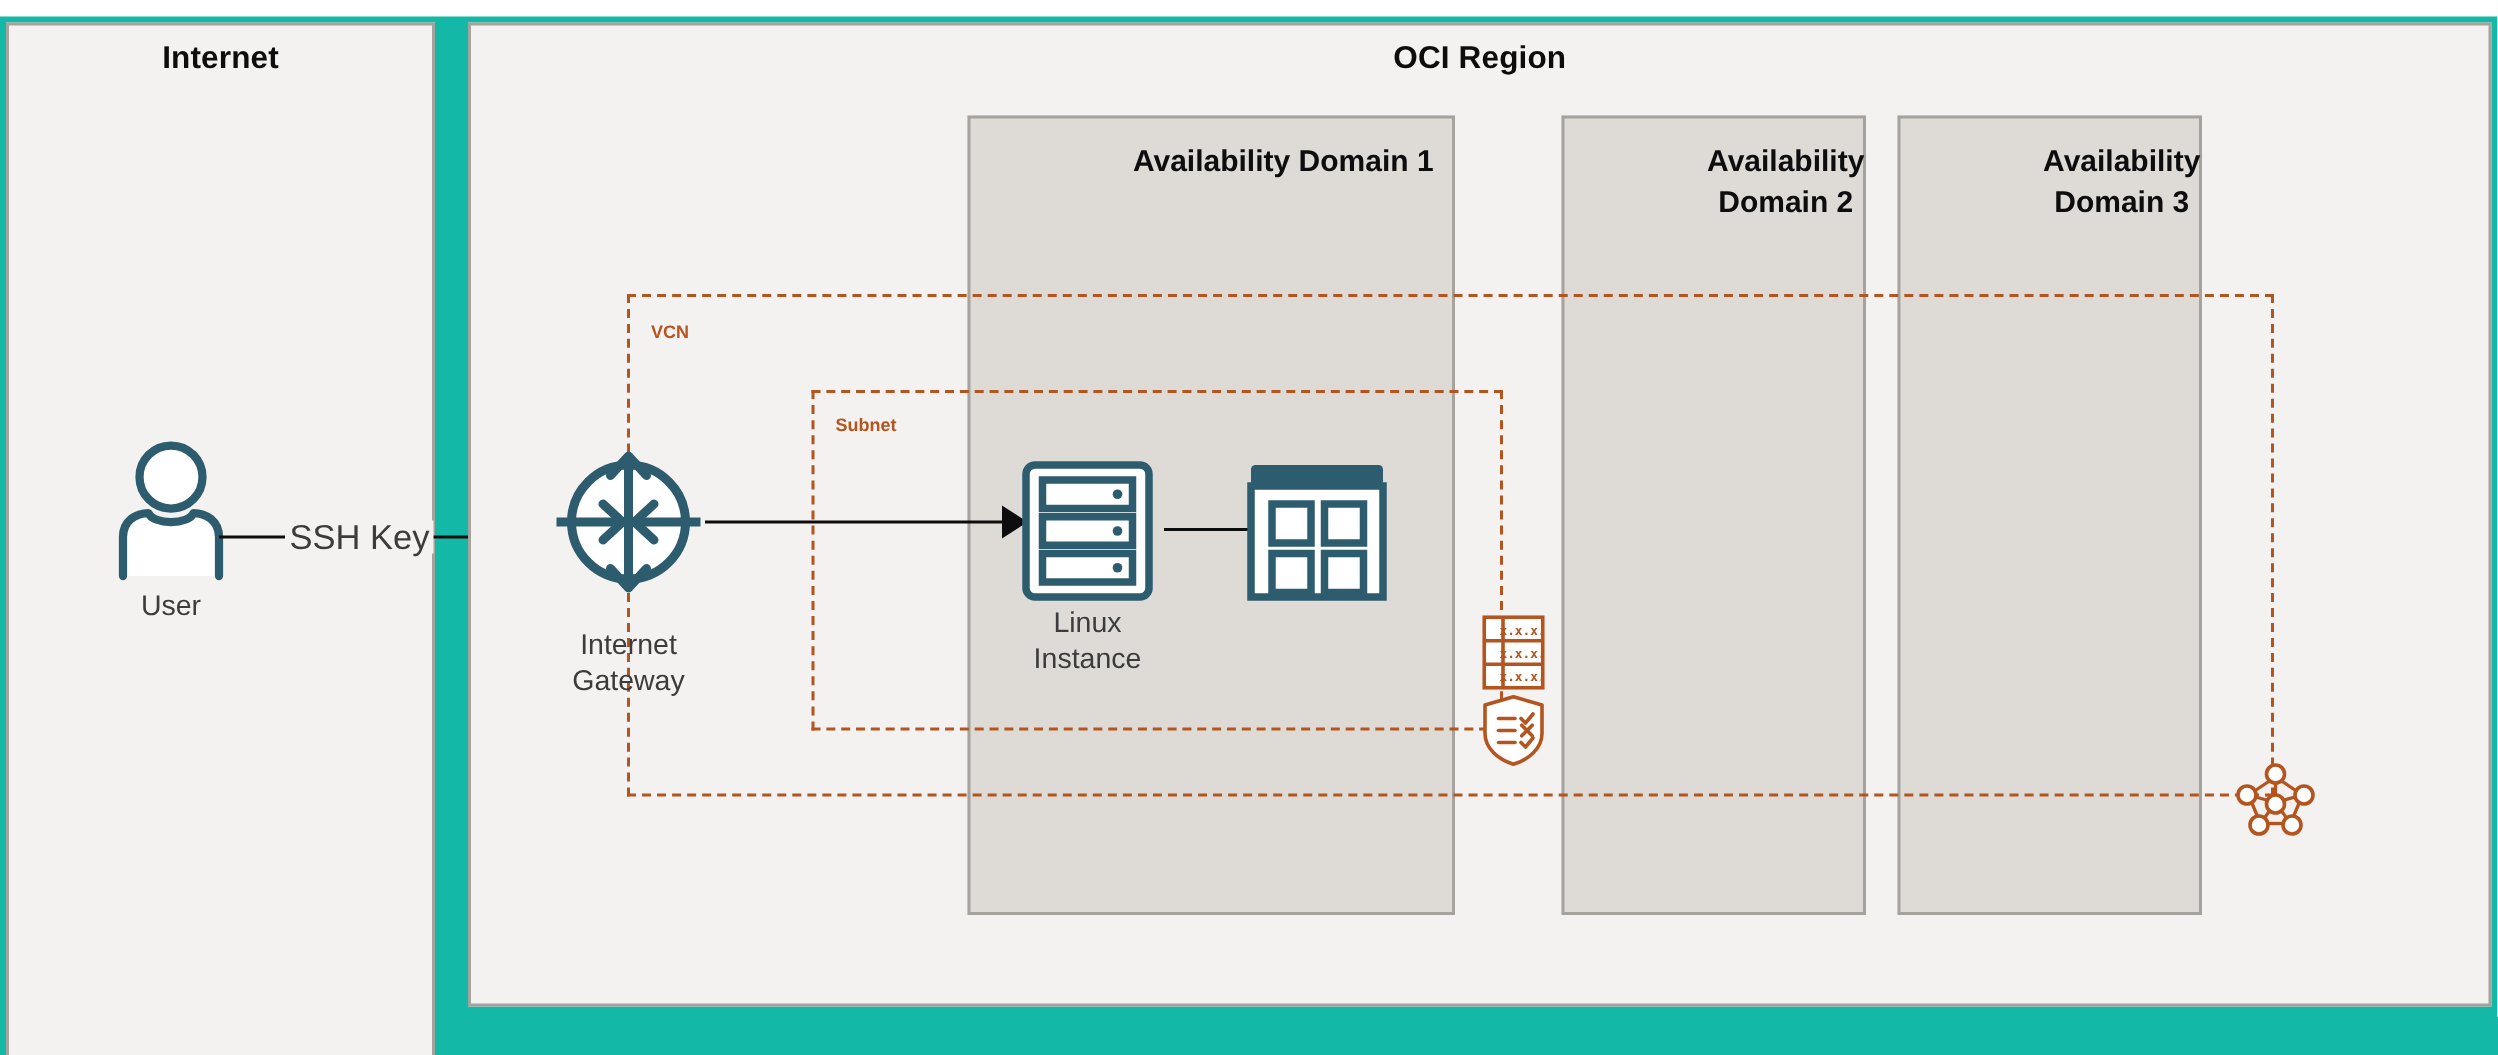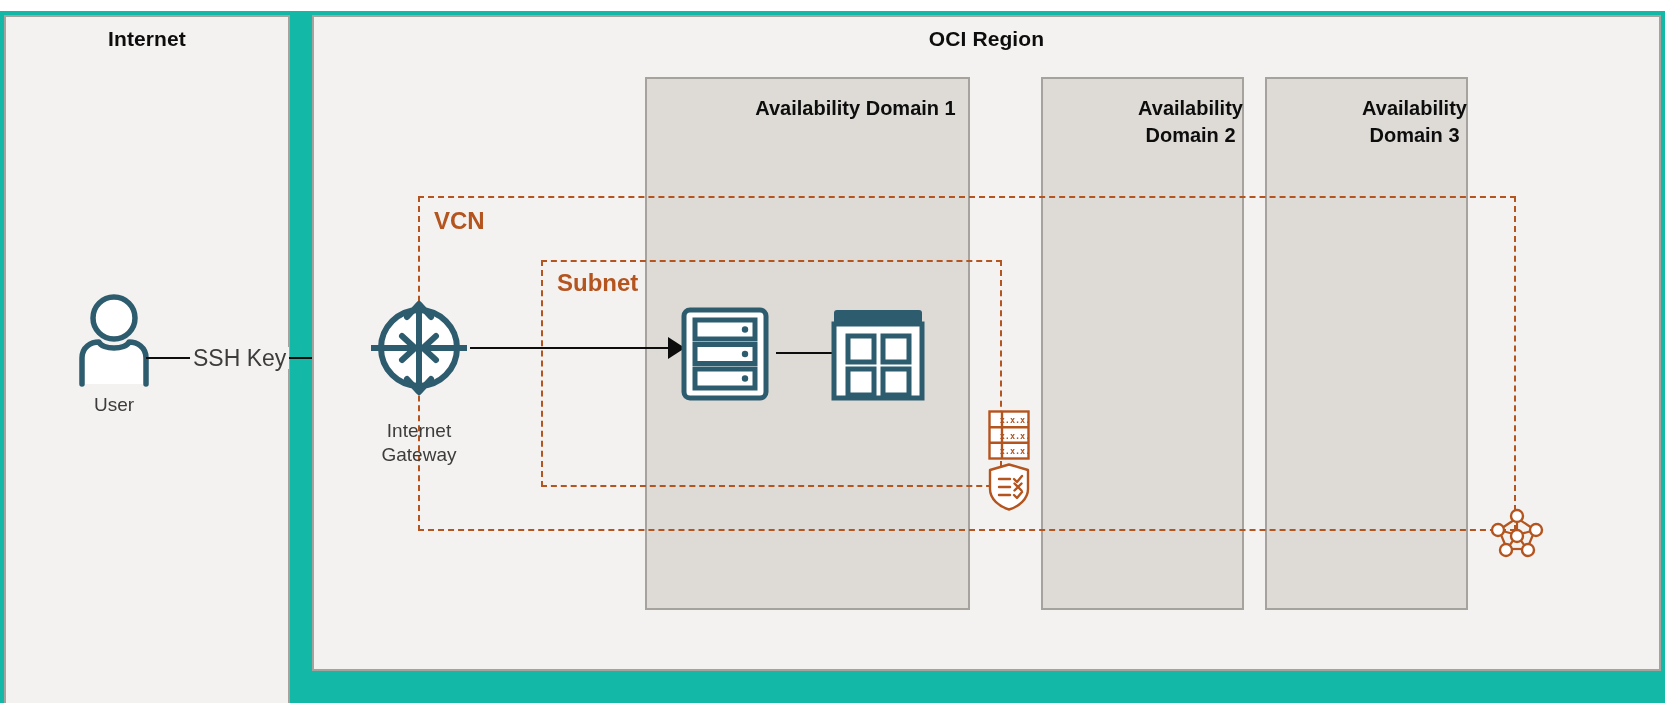--- a/index.html
+++ b/index.html
@@ -14,21 +14,21 @@
     position:absolute;text-align:center;font-weight:bold;color:#0d0d0d;
     font-size:21px;line-height:27px;letter-spacing:.1px;
   }
   .ad-title{
     position:absolute;text-align:center;font-weight:bold;color:#0d0d0d;
     font-size:20px;line-height:27px;width:100%;padding-left:48px;
   }
 
   .dashed{position:absolute;box-sizing:border-box;border:2.5px dashed #b4541f;background:transparent;}
   .zone-label{
-    position:absolute;font-weight:bold;color:#b4541f;font-size:24px;line-height:22px;
+    position:absolute;font-weight:bold;color:#b4541f;font-size:12px;line-height:22px;
     background:#f3f2f0;padding:0 4px;white-space:nowrap;
   }
 
   .cap{
     position:absolute;text-align:center;color:#3c3c3c;font-size:19px;line-height:24px;
     white-space:pre-line;
   }
 
   .line{position:absolute;background:#0d0d0d;height:2px;}
   .arrowhead{position:absolute;width:0;height:0;}
@@ -109,20 +109,22 @@
     <svg width="88" height="94" viewBox="0 0 88 94">
       <rect x="3" y="3" width="82" height="88" rx="6" fill="#ffffff" stroke="#2d5c6e" stroke-width="5"></rect>
       <rect x="14" y="13" width="60" height="19" fill="#ffffff" stroke="#2d5c6e" stroke-width="5"></rect>
       <circle cx="64" cy="22.5" r="3.2" fill="#2d5c6e"></circle>
       <rect x="14" y="37.5" width="60" height="19" fill="#ffffff" stroke="#2d5c6e" stroke-width="5"></rect>
       <circle cx="64" cy="47" r="3.2" fill="#2d5c6e"></circle>
       <rect x="14" y="62" width="60" height="19" fill="#ffffff" stroke="#2d5c6e" stroke-width="5"></rect>
       <circle cx="64" cy="71.5" r="3.2" fill="#2d5c6e"></circle>
     </svg>
   </div>
+  <div class="cap" style="left:663px;top:393px;width:124px;">Linux
+Instance</div>
 
   <div class="line" style="left:776px;top:341px;width:56px;"></div>
 
   <div class="ico" style="left:831px;top:296px;">
     <svg width="94" height="94" viewBox="0 0 94 94">
       <rect x="3" y="3" width="88" height="14" rx="3" fill="#2d5c6e"></rect>
       <rect x="3" y="17" width="88" height="74" fill="#ffffff" stroke="#2d5c6e" stroke-width="5"></rect>
       <rect x="17" y="29" width="26" height="26" fill="#ffffff" stroke="#2d5c6e" stroke-width="5"></rect>
       <rect x="52" y="29" width="26" height="26" fill="#ffffff" stroke="#2d5c6e" stroke-width="5"></rect>
       <rect x="17" y="62" width="26" height="26" fill="#ffffff" stroke="#2d5c6e" stroke-width="5"></rect>

